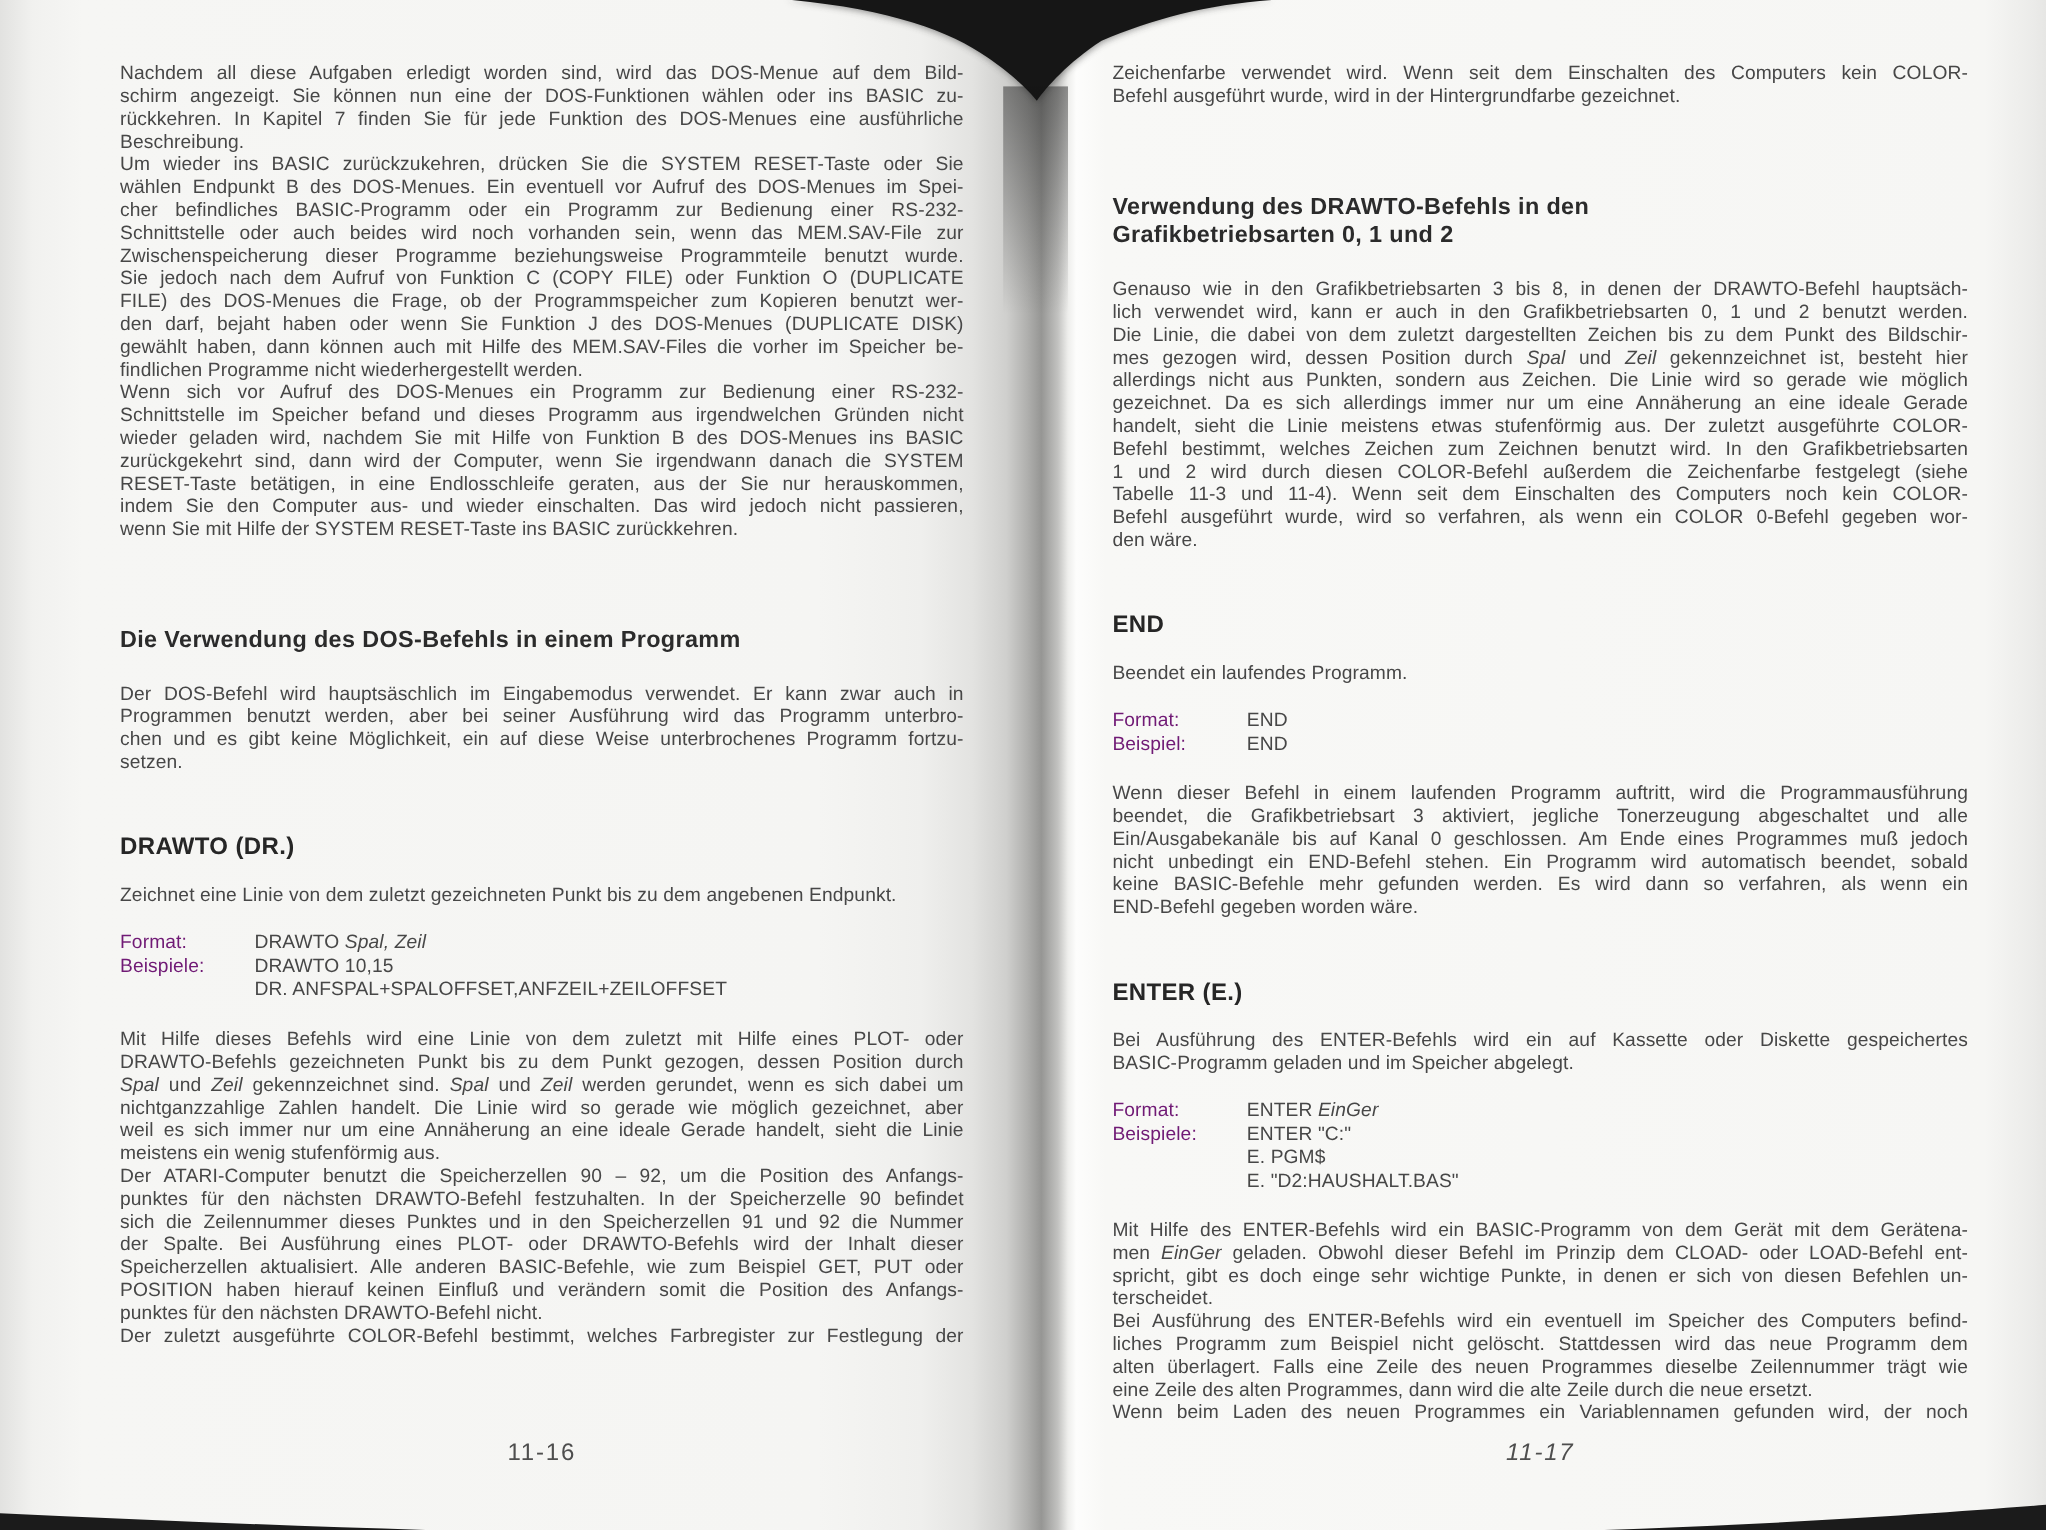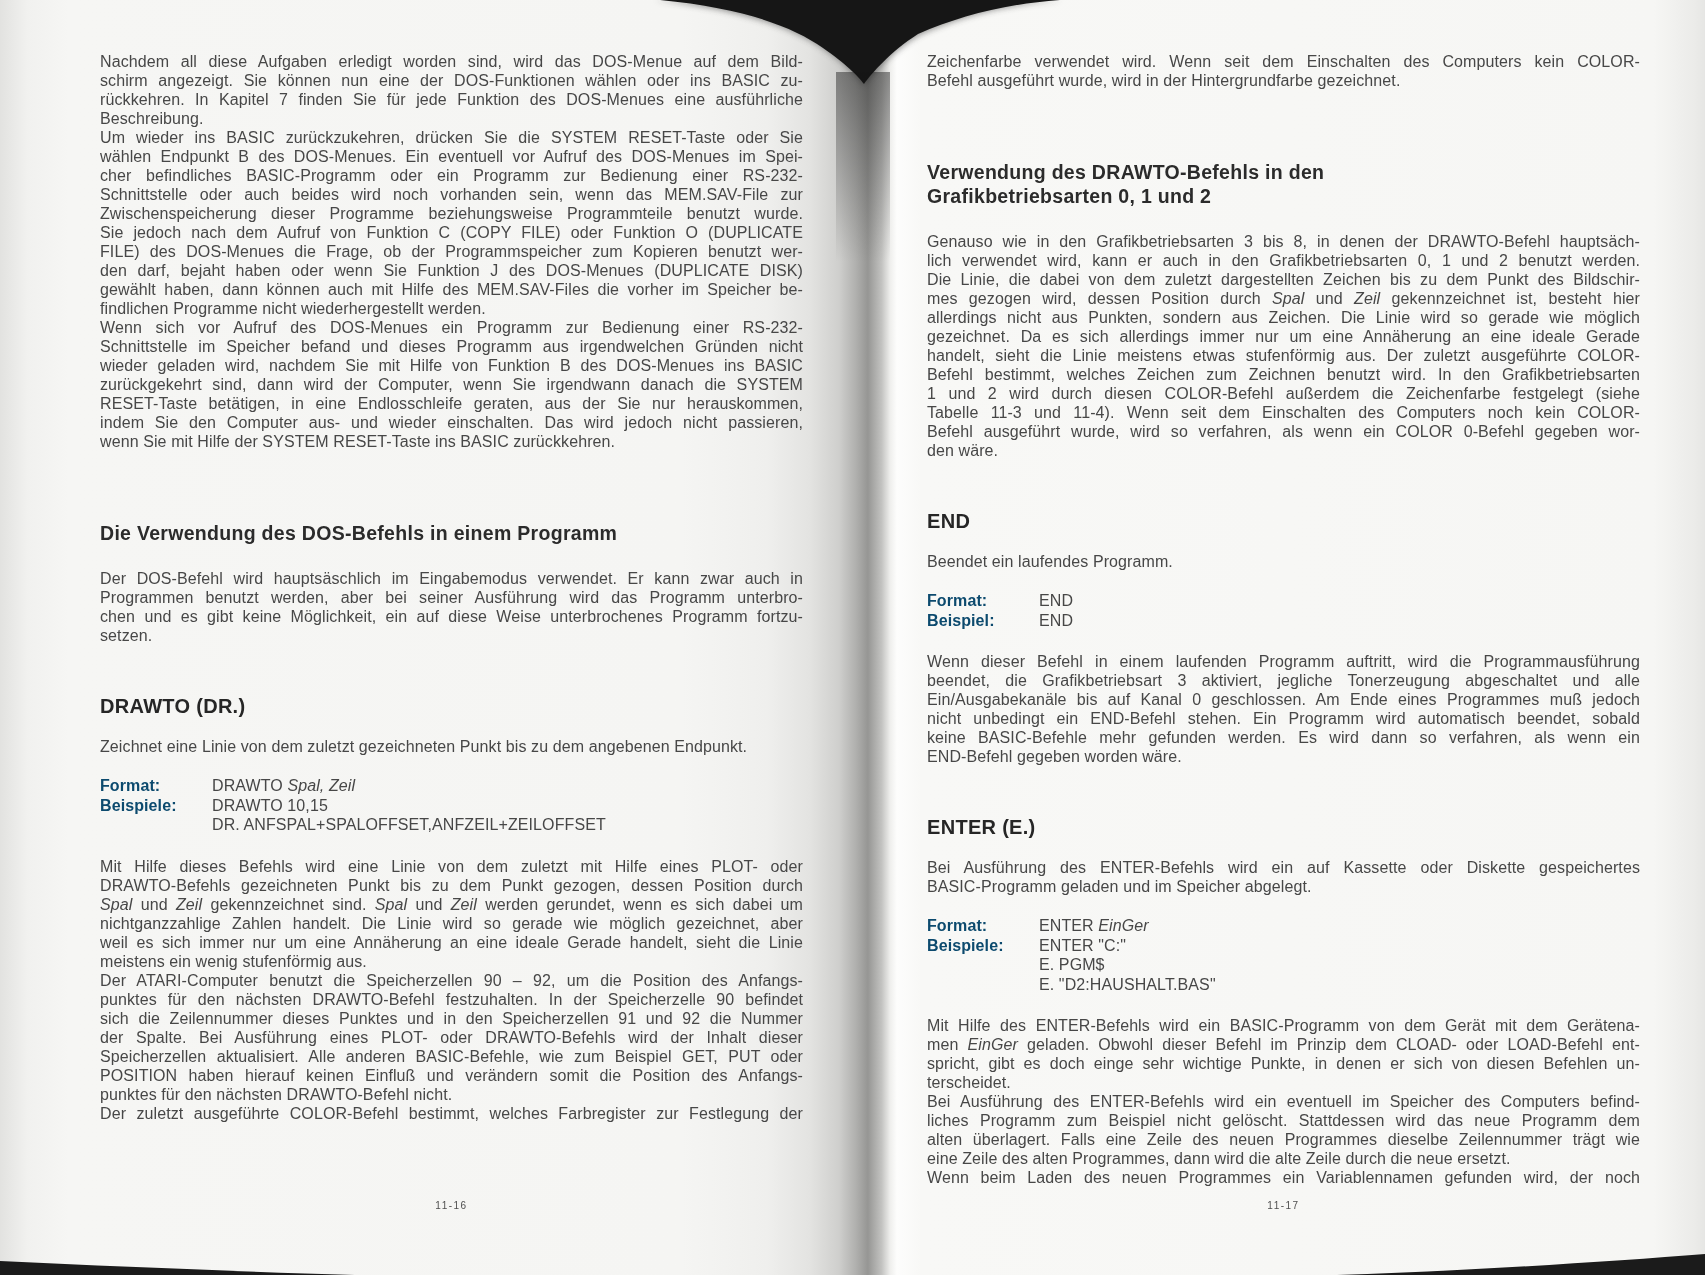--- a/index.html
+++ b/index.html
@@ -31,28 +31,28 @@
     font-weight:bold;font-size:19.5px;line-height:24px;color:#2b2b2b;
     letter-spacing:.3px;text-align:center;text-align-last:left;
   }
   .heading-command{margin:48px 0 18px;}
   .heading-command .ln{
     font-weight:bold;font-size:20px;line-height:26px;color:#262626;
     letter-spacing:.3px;text-align:left;text-align-last:left;
   }
   .format{margin:20px 0 22px;}
   .fmt-row{display:flex;line-height:19.5px;}
-  .fmt-label{flex:0 0 112px;font-weight:bold;color:#0c4a6e;}
+  .fmt-label{flex:0 0 112px;font-weight:normal;color:#701a75;}
   .fmt-value{flex:1;}
   .page-number{
     position:absolute;z-index:2;top:1200px;
-    font-size:10px;color:#4e4e4e;letter-spacing:1.5px;text-align:center;
+    font-size:20px;color:#4e4e4e;letter-spacing:1.5px;text-align:center;
   }
   .page-number.left{left:100px;width:703px;}
-  .page-number.right{left:927px;width:713px;}
+  .page-number.right{left:927px;width:713px;font-style:italic;}
   i{font-style:italic;}
 </style>
 </head>
 <body>
 
 <div class="photo"></div>
 
 <svg class="photo-fx" width="1705" height="1275" viewBox="0 0 1705 1275" aria-hidden="true">
   <defs>
     <filter id="soft" x="-20%" y="-20%" width="140%" height="140%">

